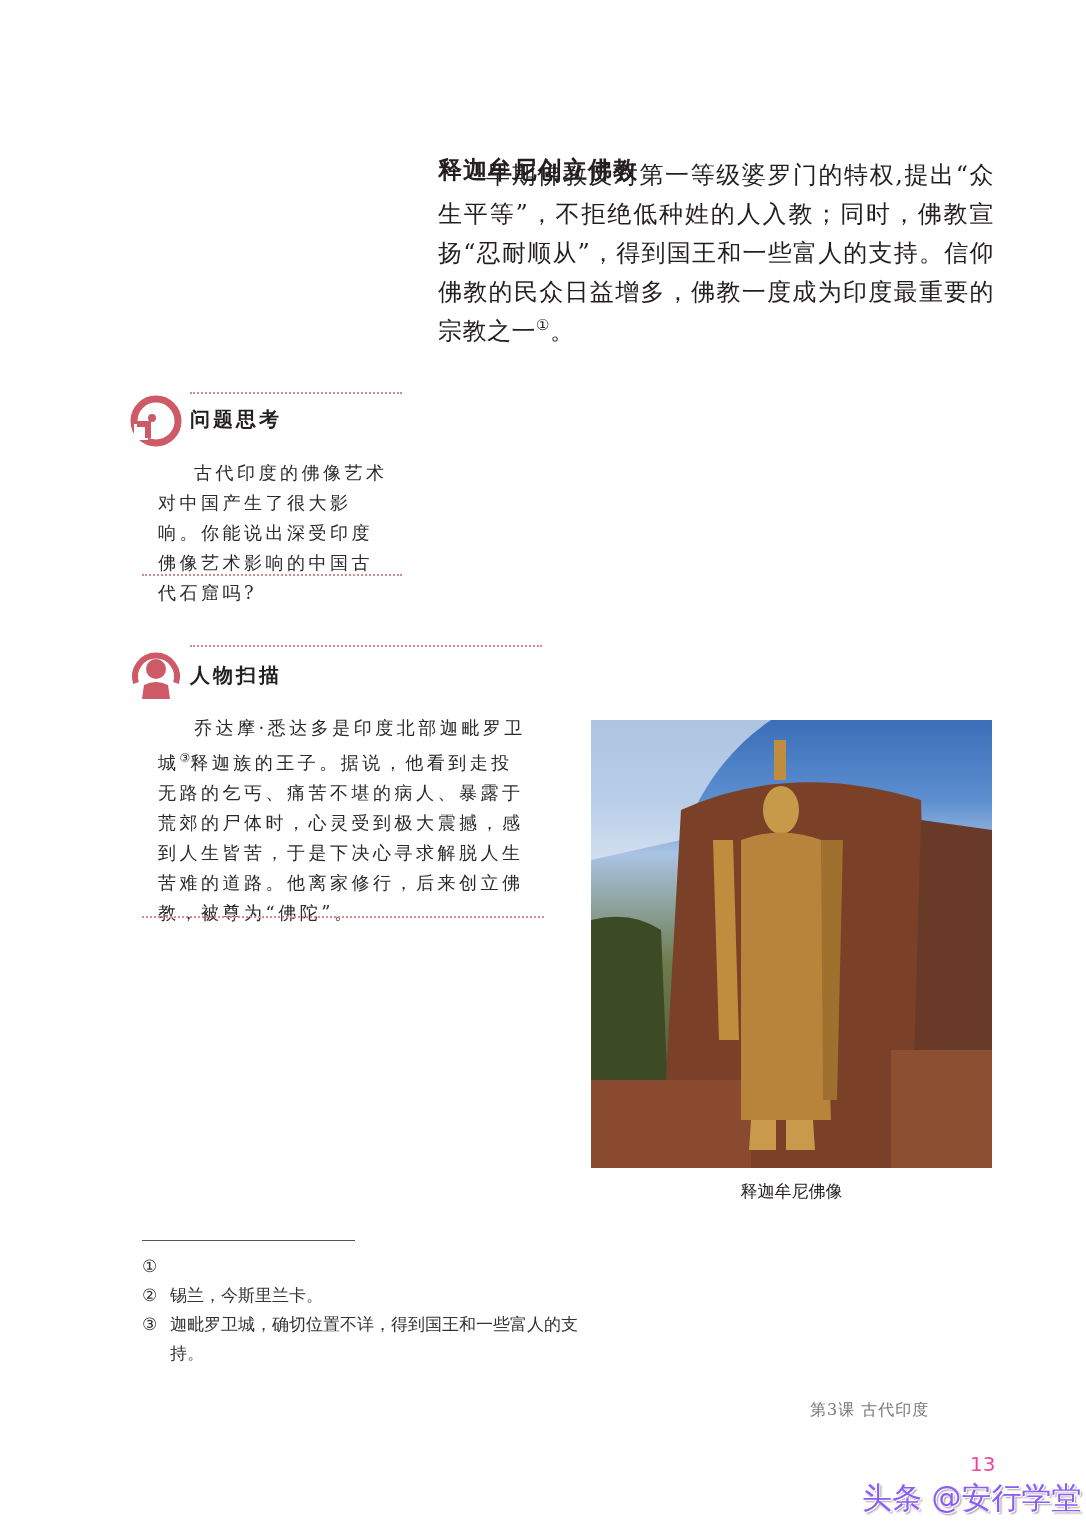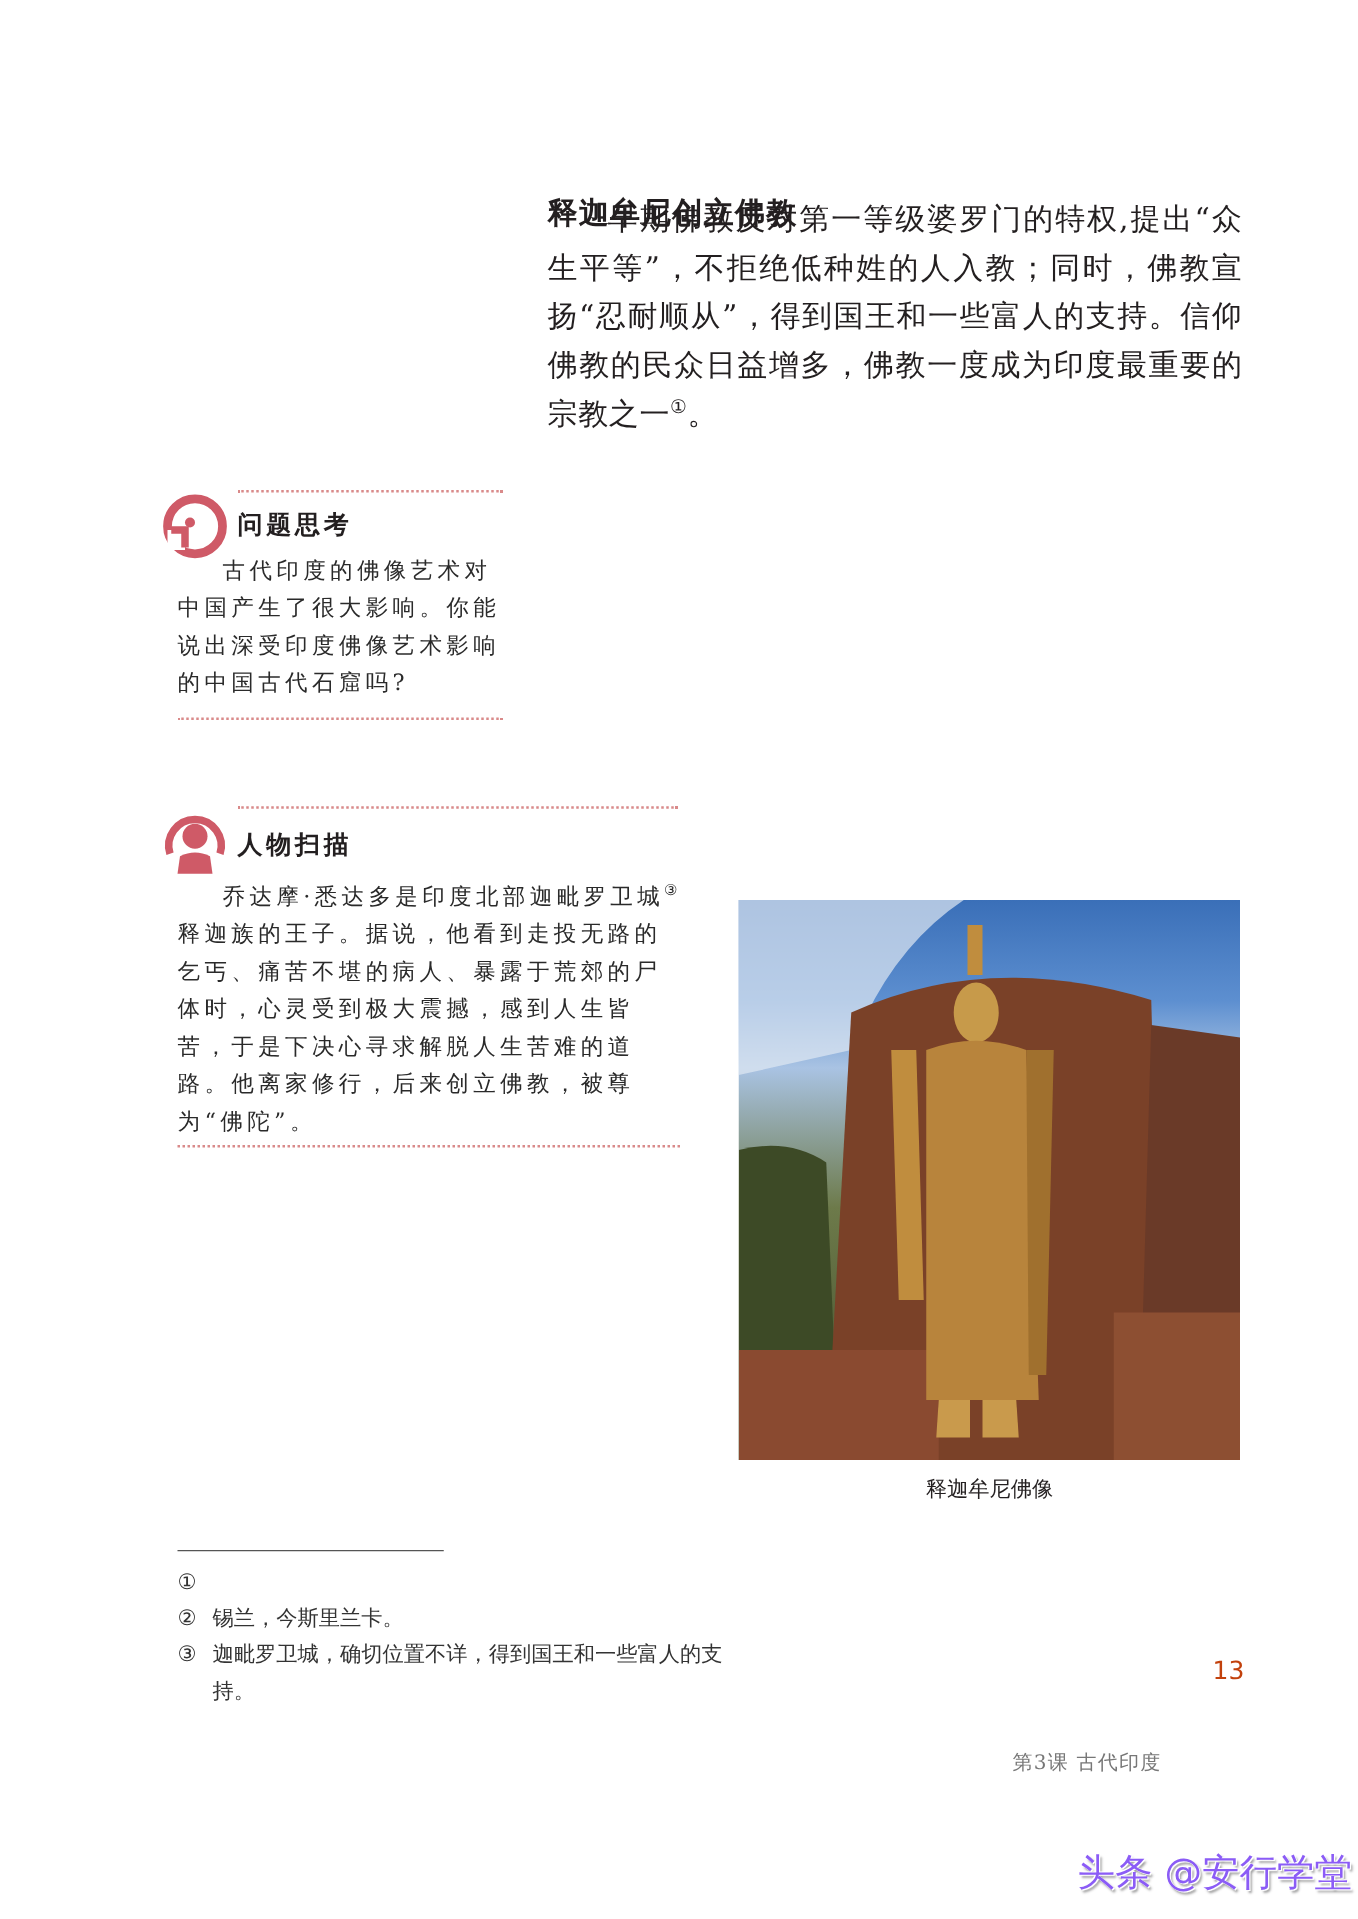--- a/index.html
+++ b/index.html
@@ -7,34 +7,34 @@
          font-family:"DejaVu Serif","Liberation Serif",serif; color:#231f20; }
   .abs { position:absolute; }
   .title { left:438px; top:114px; font-family:"DejaVu Sans","Liberation Sans",sans-serif; font-weight:bold; font-size:24px; letter-spacing:1px;margin-top:40px; }
   .main-text { left:438px; top:156px; width:556px; font-size:24px; line-height:39px; letter-spacing:0.5px; }
   .main-text p { margin:0; text-indent:2em; text-align:justify; }
   .main-text sup { font-size:15px; vertical-align:super; line-height:0; }
 
   .dots { border-top:2px dotted #d98a8a; height:0; }
   .box-title { font-family:"DejaVu Sans","Liberation Sans",sans-serif; font-weight:bold; font-size:20px; letter-spacing:3px; }
   .box-text { font-size:18px; line-height:30px; letter-spacing:3.5px; color:#2a2a2a; }
-  .box-text p { margin:0; text-indent:2em; }
+  .box-text p { margin:16px; text-indent:2em; }
   .box-text sup { font-size:12px; letter-spacing:0; }
 
   .photo { left:591px; top:720px; width:401px; height:448px; overflow:hidden;
            background:linear-gradient(180deg,#3a6fb8 0%,#5d8fd0 18%,#a9c3e3 30%,#6d7a4a 55%,#3f4a2a 100%); }
   .caption { left:591px; top:1180px; width:401px; text-align:center; font-size:17px; }
 
   .fn-rule { left:142px; top:1240px; width:213px; border-top:1px solid #555; }
   .footnotes { left:142px; top:1252px; width:440px; font-size:17px; line-height:29px; color:#333; }
   .fn { display:flex; }
   .fn .num { width:28px; flex:none; }
 
   .page-footer { left:810px; top:1400px; font-size:16px; color:#777; letter-spacing:1px; }
-  .page-num { left:970px; top:1324px; font-family:"DejaVu Sans","Liberation Sans",sans-serif; font-size:20px; color:#c2410c; }
+  .page-num { left:970px; top:1452px; font-family:"DejaVu Sans","Liberation Sans",sans-serif; font-size:20px; color:#ec4899; }
   .watermark { left:862px; top:1478px; font-family:"DejaVu Sans","Liberation Sans",sans-serif; font-size:30px; color:#8b5cf6;
                text-shadow:1px 1px 0 #fff, -1px -1px 0 #fff, 2px 2px 2px #999; }
 </style>
 </head>
 <body>
 
 <div class="abs title">释迦牟尼创立佛教</div>
 
 <div class="abs main-text">
   <p><span>早期佛教反对第一等级婆罗门的特权,提出“众生平等”，不拒绝低种姓的人入教；同时，佛教宣扬“忍耐顺从”，得到国王和一些富人的支持。信仰佛教的民众日益增多，佛教一度成为印度最重要的宗教之一</span><sup>①</sup><span>。</span></p>

